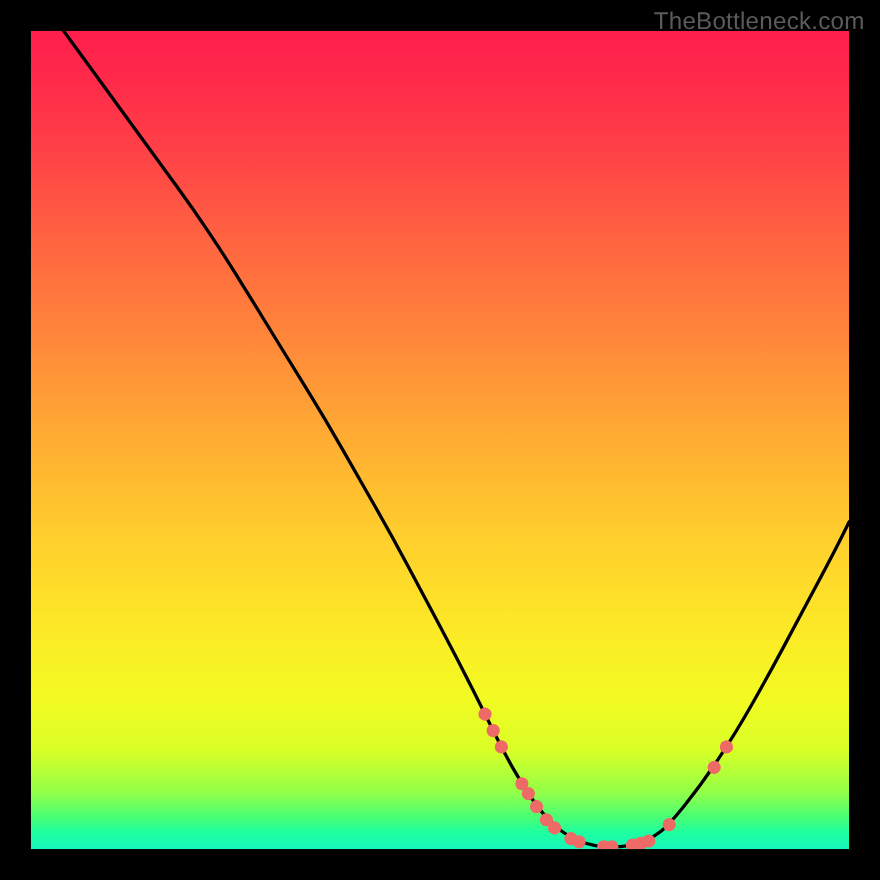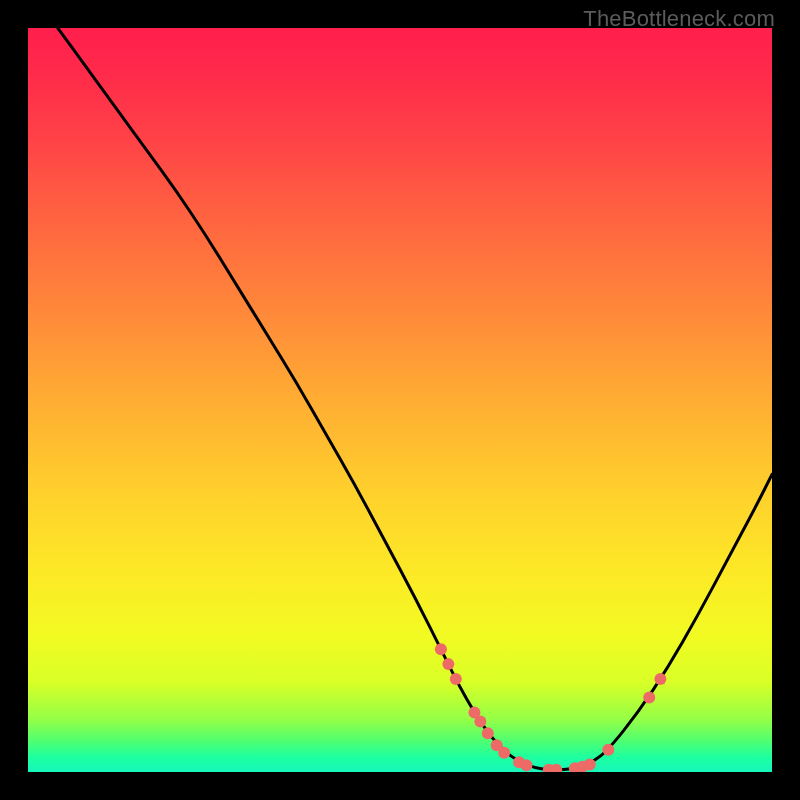--- a/index.html
+++ b/index.html
@@ -6,21 +6,21 @@
   html, body { width: 800px; height: 800px; background: #000; overflow: hidden; }
   .frame {
     position: relative;
     width: 800px;
     height: 800px;
     background: #000;
   }
   .watermark {
     position: absolute;
     top: 6px;
-    right: 25px;
+    right: 14px;
     font-family: Arial, Helvetica, sans-serif;
     font-size: 22px;
     color: #5b5b5b;
     letter-spacing: 0.2px;
     font-weight: 500;
     z-index: 20;
   }
   .plot {
     position: absolute;
     left: 28px;

